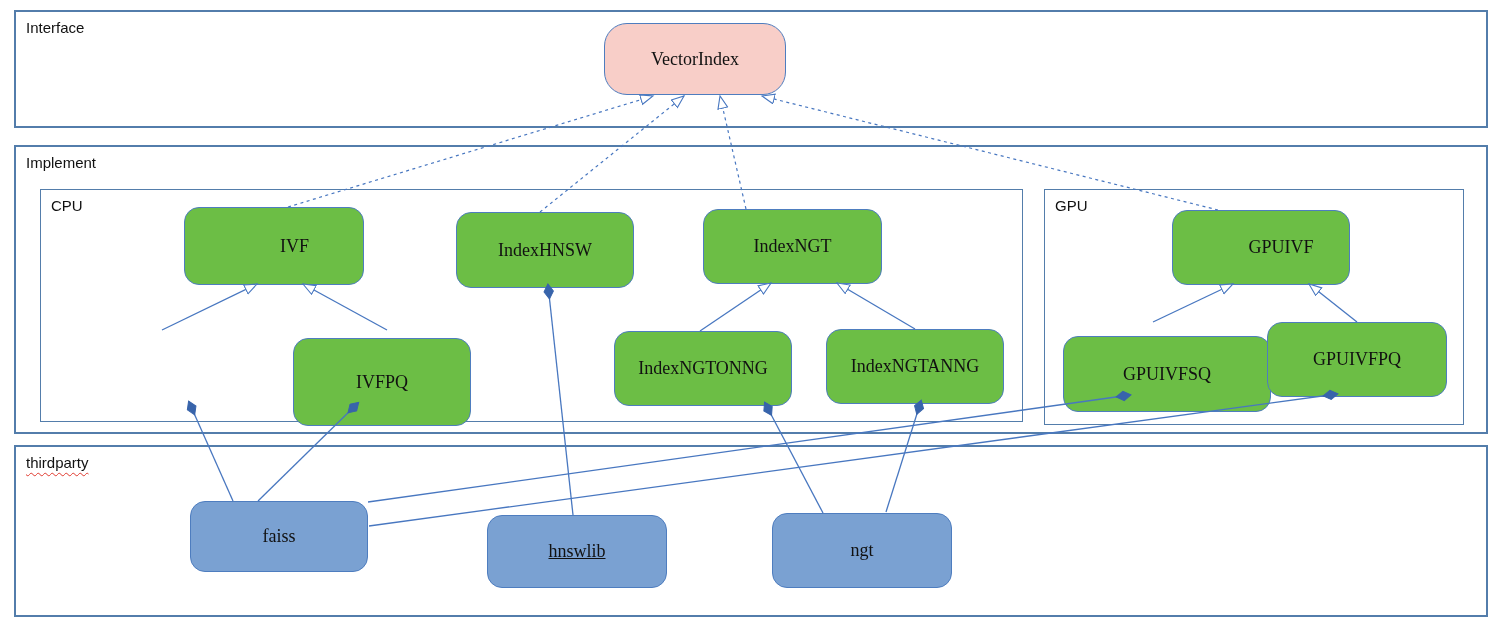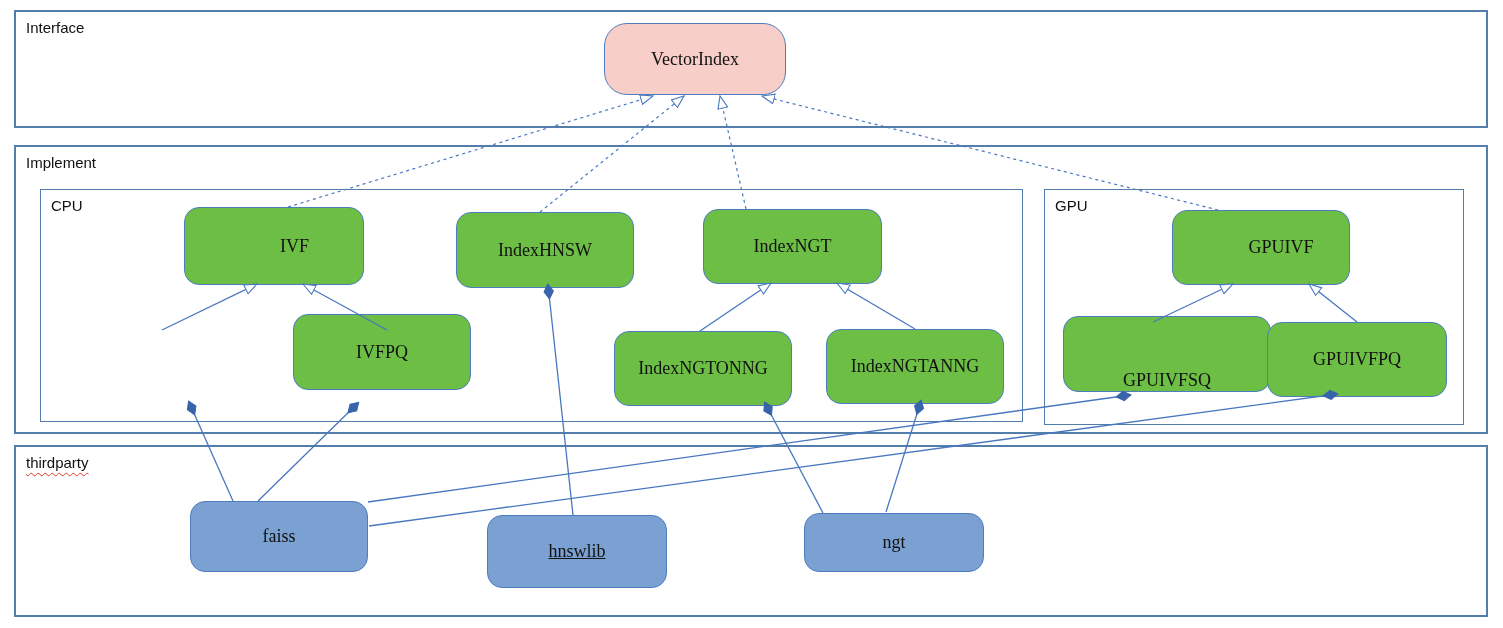--- a/index.html
+++ b/index.html
@@ -76,53 +76,53 @@
 
   <div class="node cls" style="left:456px; top:212px; width:178px; height:76px;">
     <span>IndexHNSW</span>
   </div>
 
   <div class="node cls" style="left:703px; top:209px; width:179px; height:75px;">
     <span>IndexNGT</span>
   </div>
 
 
-  <div class="node cls" style="left:293px; top:314px; width:178px; height:76px;">
+  <div class="node cls" style="left:293px; top:338px; width:178px; height:88px;">
     <span>IVFPQ</span>
   </div>
 
   <div class="node cls" style="left:614px; top:331px; width:178px; height:75px;align-items:center;">
     <span>IndexNGTONNG</span>
   </div>
 
   <div class="node cls" style="left:826px; top:329px; width:178px; height:75px;">
     <span>IndexNGTANNG</span>
   </div>
 
   <div class="node cls" style="left:1172px; top:210px; width:178px; height:75px;padding-left:40px;">
     <span>GPUIVF</span>
   </div>
 
-  <div class="node cls" style="left:1063px; top:316px; width:208px; height:76px;align-items:flex-end;">
+  <div class="node cls" style="left:1063px; top:336px; width:208px; height:76px;">
     <span>GPUIVFSQ</span>
   </div>
 
   <div class="node cls" style="left:1267px; top:322px; width:180px; height:75px;">
     <span>GPUIVFPQ</span>
   </div>
 
   <div class="node lib" style="left:190px; top:501px; width:178px; height:71px;">
     <span>faiss</span>
   </div>
 
   <div class="node lib" style="left:487px; top:515px; width:180px; height:73px;text-decoration:underline;">
     <span>hnswlib</span>
   </div>
 
-  <div class="node lib" style="left:772px; top:513px; width:180px; height:59px;margin-left:32px;">
+  <div class="node lib" style="left:772px; top:513px; width:180px; height:75px;">
     <span>ngt</span>
   </div>
 
   <svg id="connector-layer" viewBox="0 0 1503 628" xmlns="http://www.w3.org/2000/svg">
     <defs>
       <marker id="triangle-marker" markerUnits="userSpaceOnUse" markerWidth="15" markerHeight="13" refX="13" refY="5.5" orient="auto">
         <path d="M0.6,0.6 L13,5.5 L0.6,10.4 Z" fill="#ffffff" stroke="#4877c0" stroke-width="1.1"></path>
       </marker>
       <marker id="diamond-marker" markerUnits="userSpaceOnUse" markerWidth="18" markerHeight="12" refX="15" refY="5.5" orient="auto">
         <path d="M1,5.5 L8.5,0.8 L16,5.5 L8.5,10.2 Z" fill="#3864ab" stroke="#3864ab" stroke-width="1"></path>

